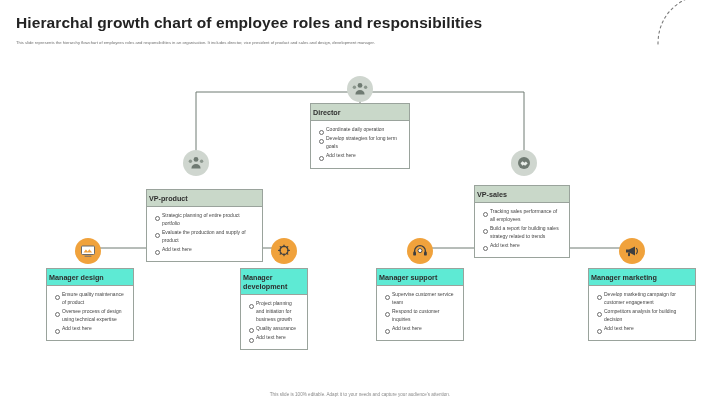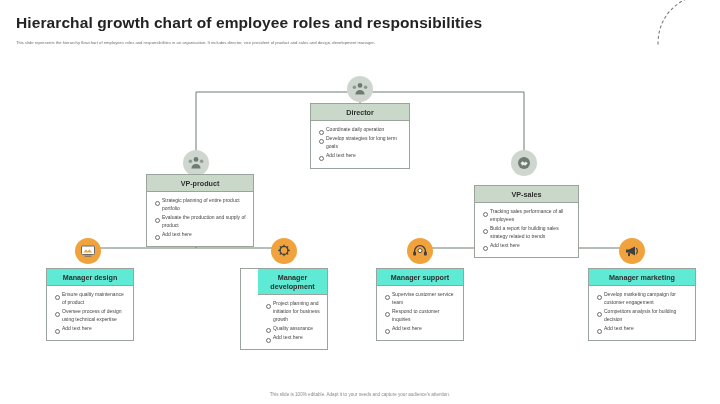--- a/index.html
+++ b/index.html
@@ -34,21 +34,21 @@
   .lines{position:absolute;left:0;top:0;width:720px;height:404px;pointer-events:none;}
 
   
   .card{
     position:absolute;
     background:#ffffff;
     border:1px solid #9aa39c;
     box-sizing:border-box;
   }
   .card .hdr{
-    text-align:center;
+    text-align:left;
     font-size:7.2px;font-weight:bold;color:#2f2f2f;
     padding:4px 2px 3px;
     border-bottom:1px solid #9aa39c;
   }
   .card.green .hdr{background:#c9d8c9;}
   .card.orange .hdr{background:#5eead4;color:#2e2e2e;}
   .card .body{padding:5px 6px 6px 6px;}
   ul{margin:0;padding:0 0 0 9px;list-style:none;}
   li{
     font-size:5px;color:#454545;line-height:1.55;
@@ -122,38 +122,38 @@
   </div>
 
   <div class="badge gray" style="left:183px;top:150px;">
     <svg width="16" height="14" viewBox="0 0 16 14">
       <circle cx="8" cy="3.4" r="2.4" fill="#6f7a72"></circle>
       <path d="M3.4 12.4c0-2.6 2-4.3 4.6-4.3s4.6 1.7 4.6 4.3z" fill="#6f7a72"></path>
       <circle cx="2.4" cy="5.2" r="1.7" fill="#8b968d"></circle>
       <circle cx="13.6" cy="5.2" r="1.7" fill="#8b968d"></circle>
     </svg>
   </div>
-  <div class="card green" style="left:146px;top:174px;width:108px;">
+  <div class="card green" style="left:146px;top:189px;width:117px;">
     <div class="hdr">VP-product</div>
     <div class="body">
       <ul>
         <li>Strategic planning of entire product portfolio</li>
         <li>Evaluate the production and supply of product</li>
         <li>Add text here</li>
       </ul>
     </div>
   </div>
 
   <div class="badge gray" style="left:511px;top:150px;">
     <svg width="16" height="14" viewBox="0 0 16 14">
       <circle cx="8" cy="7" r="6" fill="#6f7a72"></circle>
       <path d="M4.5 7.2l2-2 2 1.6 1.4-1.2 1.8 1.8-2.6 2.4-1.3-1-1.3 1z" fill="#e9eee9"></path>
     </svg>
   </div>
-  <div class="card green" style="left:474px;top:185px;width:105px;">
+  <div class="card green" style="left:474px;top:185px;width:96px;">
     <div class="hdr">VP-sales</div>
     <div class="body">
       <ul>
         <li>Tracking sales performance of all employees</li>
         <li>Build a report for building sales strategy related to trends</li>
         <li>Add text here</li>
       </ul>
     </div>
   </div>
 
@@ -177,21 +177,21 @@
 
   <div class="badge" style="left:271px;top:238px;">
     <svg width="16" height="14" viewBox="0 0 16 14">
       <circle cx="8" cy="6.4" r="4" fill="none" stroke="#3f3f3f" stroke-width="1.3"></circle>
       <g stroke="#3f3f3f" stroke-width="1.2" stroke-linecap="round">
         <path d="M8 1.1v1.6M8 10.1v1.6M2.6 6.4h1.6M11.8 6.4h1.6M4.2 2.6l1.1 1.1M10.7 9.1l1.1 1.1M11.8 2.6l-1.1 1.1M5.3 9.1l-1.1 1.1"></path>
       </g>
       <circle cx="8" cy="6.4" r="1.5" fill="#f0a23c"></circle>
     </svg>
   </div>
-  <div class="card orange" style="left:240px;top:268px;width:88px;padding-left:17px;">
+  <div class="card orange" style="left:240px;top:268px;width:68px;">
     <div class="hdr">Manager development</div>
     <div class="body">
       <ul>
         <li>Project planning and initiation for business growth</li>
         <li>Quality assurance</li>
         <li>Add text here</li>
       </ul>
     </div>
   </div>
 

